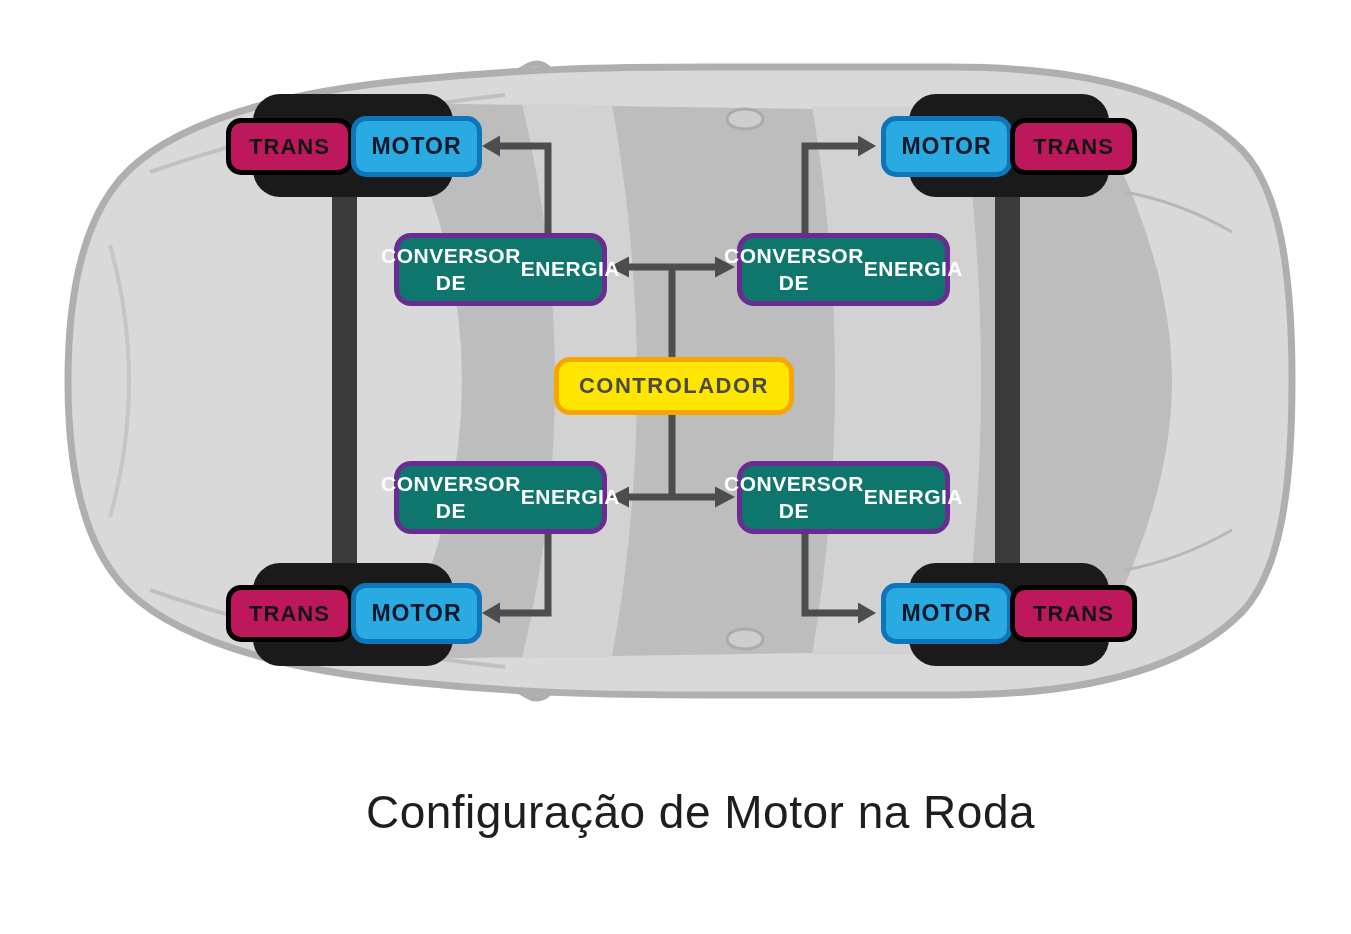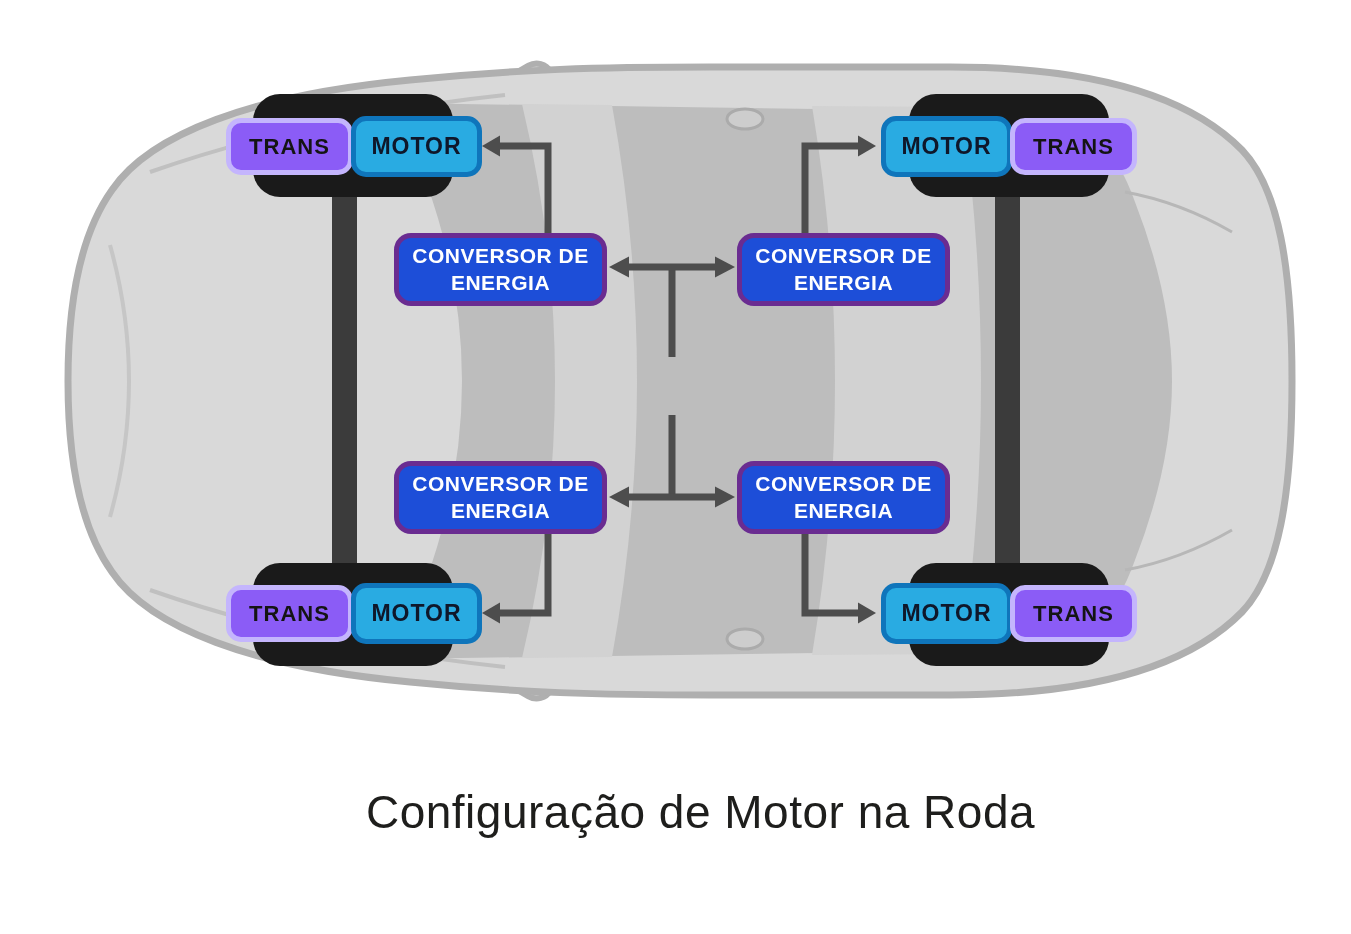--- a/index.html
+++ b/index.html
@@ -8,30 +8,30 @@
     font-family:"Liberation Sans", sans-serif;overflow:hidden;
   }
   .layer{position:absolute;left:0;top:0;}
   .chip{
     position:absolute;box-sizing:border-box;
     display:flex;align-items:center;justify-content:center;
     font-weight:bold;border-radius:15px;letter-spacing:1px;
     white-space:nowrap;
   }
   .chip.trans{
-    background:#8b5cf6;border:5px solid #c4b5fd;color:#141414;font-size:22px;
+    background:#be185d;border:5px solid #000000;color:#141414;font-size:22px;
   }
   .chip.motor{
     background:#29ABE2;border:5px solid #0F75BB;color:#0f172a;font-size:23px;
   }
   .converter{
     position:absolute;box-sizing:border-box;width:213px;height:73px;
-    background:#1d4ed8;border:5px solid #6A2C91;border-radius:17px;
+    background:#0f766e;border:5px solid #6A2C91;border-radius:17px;
     color:#ffffff;font-weight:bold;font-size:21px;letter-spacing:.5px;
-    display:flex;flex-direction:column;align-items:center;justify-content:center;
+    display:flex;flex-direction:row;align-items:center;justify-content:center;
     line-height:1.25;text-align:center;
   }
   .controller{
     position:absolute;box-sizing:border-box;left:554px;top:357px;width:240px;height:58px;
     background:#FFE600;border:5px solid #F7A600;border-radius:16px;
     color:#4A4A40;font-weight:bold;font-size:22px;letter-spacing:1.5px;
     display:flex;align-items:center;justify-content:center;white-space:nowrap;
   }
   .title{
     position:absolute;left:25px;top:776px;width:1351px;height:72px;
@@ -140,16 +140,17 @@
   </div>
   <div class="converter" style="left:394px;top:461px;">
     <span>CONVERSOR DE</span>
     <span>ENERGIA</span>
   </div>
   <div class="converter" style="left:737px;top:461px;">
     <span>CONVERSOR DE</span>
     <span>ENERGIA</span>
   </div>
 
+  <div class="controller">CONTROLADOR</div>
 
   <div class="title">Configuração de Motor na Roda</div>
 
 </div>
 
 </body></html>

